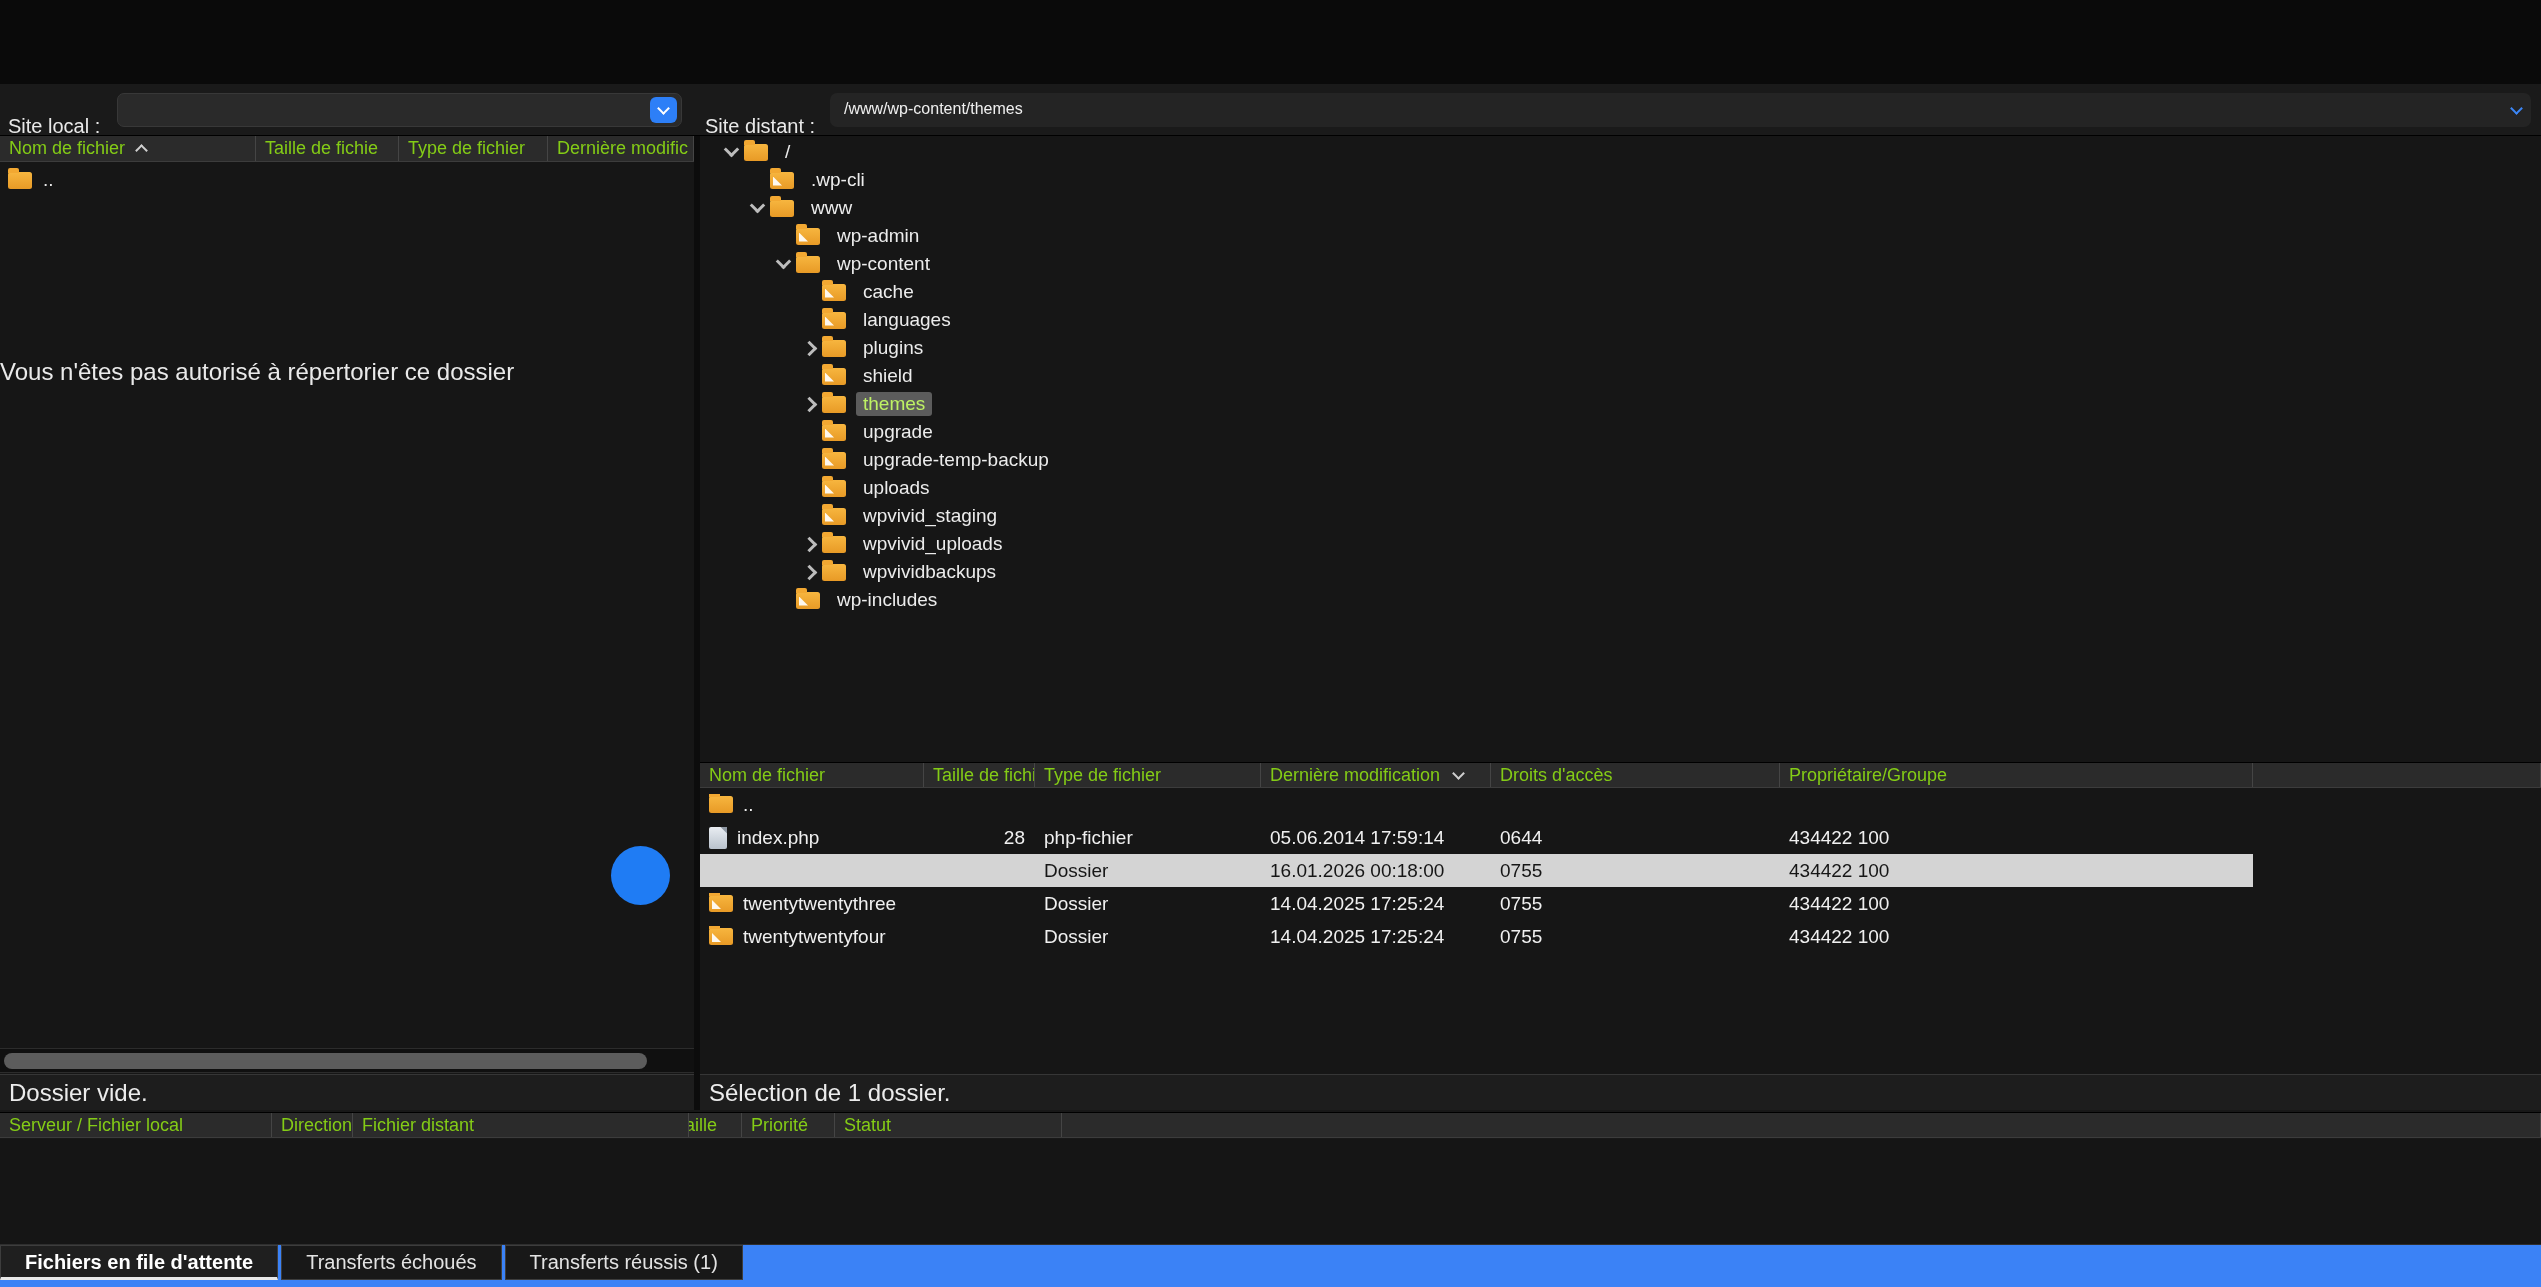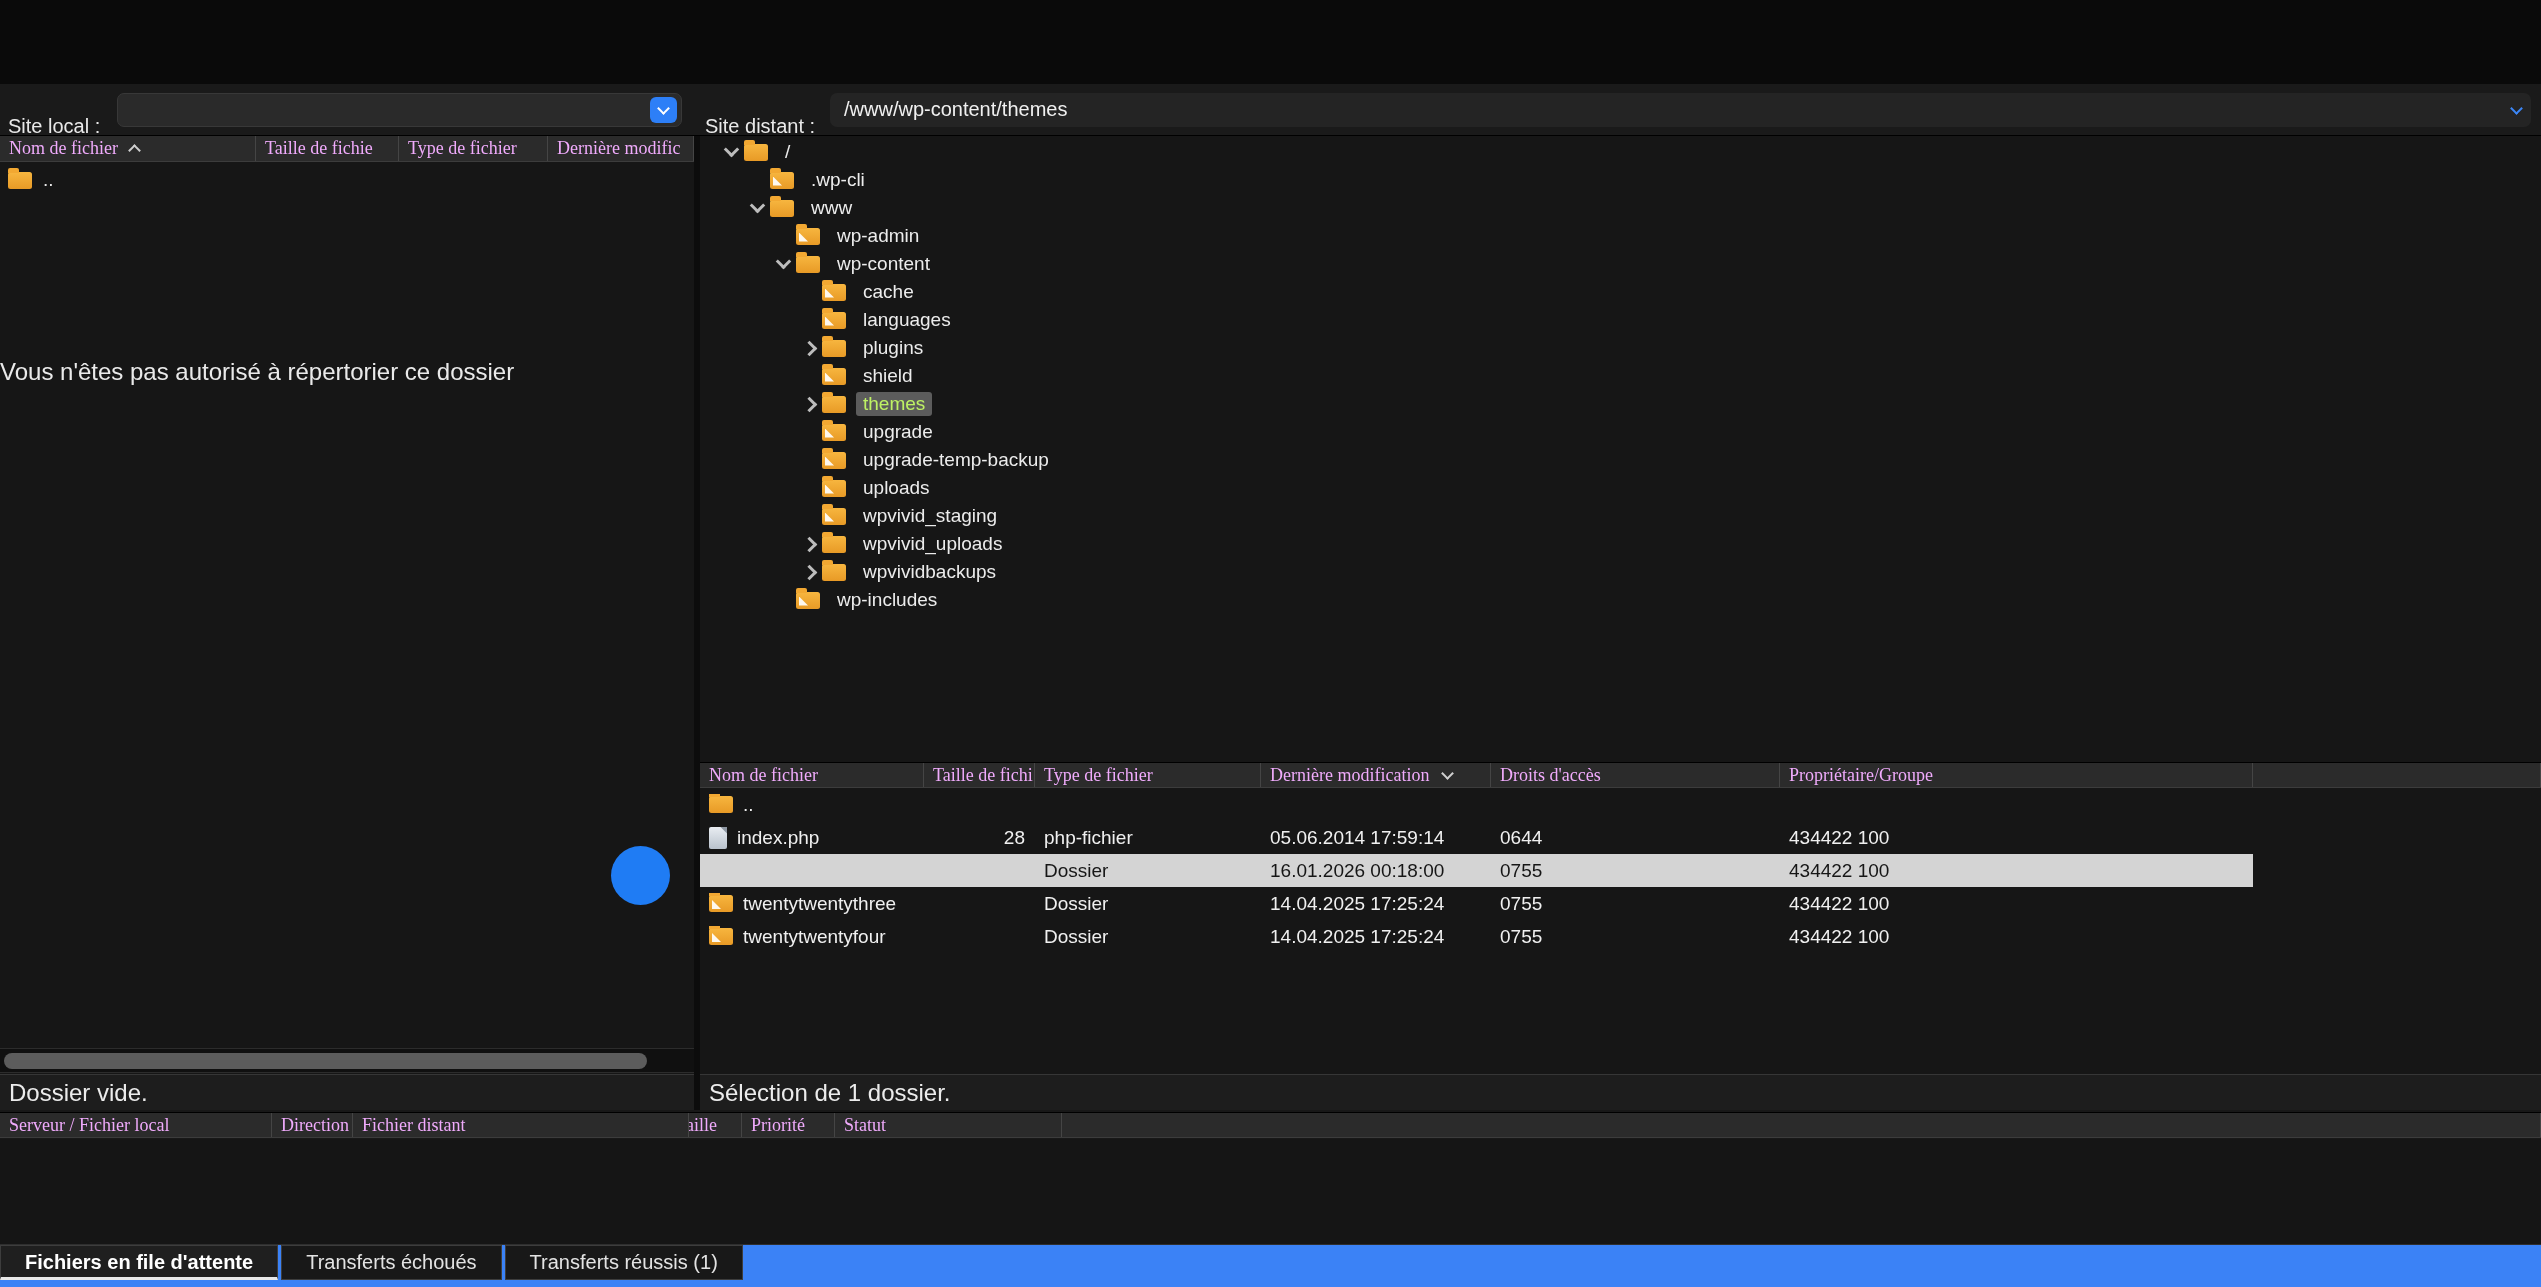--- a/index.html
+++ b/index.html
@@ -11,21 +11,21 @@
   .titlebar{position:absolute;top:0;left:0;right:0;height:84px;background:#0a0a0a;}
   .sitebar{position:absolute;top:84px;left:0;right:0;height:52px;background:#1a1a1a;border-bottom:1px solid #000;}
   .sb-label{position:absolute;top:16px;height:56px;line-height:52px;font-size:20px;color:#e9e9e9;white-space:nowrap;}
   .lab-local{left:8px;}
   .lab-remote{left:705px;}
   .combo-local{position:absolute;left:117px;top:9px;width:565px;height:34px;background:#2a2a2a;
                border:1px solid #383838;border-radius:7px;}
   .combo-btn{position:absolute;right:4px;top:3px;width:27px;height:26px;background:#2d7ff7;border-radius:6px;
              display:flex;align-items:center;justify-content:center;}
   .combo-remote{position:absolute;left:830px;top:9px;right:10px;height:34px;background:#242424;border-radius:7px;
-                font-size:20px;line-height:32px;color:#f0f0f0;padding-left:14px;white-space:nowrap;overflow:hidden;}
+                font-size:16px;line-height:32px;color:#f0f0f0;padding-left:14px;white-space:nowrap;overflow:hidden;}
   .remote-chev{position:absolute;right:10px;top:11px;}
 
   
   .chev{display:inline-block;width:11px;height:11px;border-right:3px solid #bdbdbd;border-bottom:3px solid #bdbdbd;}
   .chev.open{transform:rotate(45deg);margin-top:-5px;}
   .chev.closed{transform:rotate(-45deg);}
   .chev.white{width:9px;height:9px;border-width:2.5px;border-color:#fff;transform:rotate(45deg);margin-top:-4px;}
   .chev.blue{width:9px;height:9px;border-width:2.5px;border-color:#3b86f7;transform:rotate(45deg);}
   .caret-up{display:inline-block;width:9px;height:9px;border-left:2.5px solid #cfcfcf;border-top:2.5px solid #cfcfcf;
             transform:rotate(45deg);margin-left:12px;margin-top:4px;}
@@ -39,22 +39,22 @@
                background:#f2a832;border-radius:2px 2px 0 0;}
   .icon-folder.badged::after{content:"";position:absolute;left:3px;bottom:3px;width:9px;height:9px;background:#ffffff;
                clip-path:polygon(0 0,100% 100%,0 100%);opacity:.92;}
   .icon-file{position:relative;flex:0 0 18px;width:18px;height:22px;border-radius:2px;
              background:linear-gradient(180deg,#e9edf2 0%,#b9c2cc 100%);}
   .icon-file::before{content:"";position:absolute;top:0;right:0;width:7px;height:7px;background:#8f98a3;
              clip-path:polygon(0 0,100% 100%,100% 0);}
 
   
   .hdr{background:#2b2b2b;border-bottom:1px solid #3c3c3c;display:grid;}
-  .hcell{display:flex;align-items:center;font-size:18px;color:#f0abfc;padding-left:9px;
-         border-right:1px solid #454545;white-space:nowrap;overflow:hidden;font-family:Liberation Serif, serif;}
+  .hcell{display:flex;align-items:center;font-size:18px;color:#84cc16;padding-left:9px;
+         border-right:1px solid #454545;white-space:nowrap;overflow:hidden;}
   .hcell.right{justify-content:flex-end;padding-right:24px;}
 
   
   .left-panel{position:absolute;left:0;top:136px;width:694px;height:974px;background:#161616;}
   .lheader{position:absolute;top:0;left:0;right:0;height:26px;grid-template-columns:256px 143px 149px 1fr;}
   .uprow{position:absolute;top:30px;left:8px;display:flex;align-items:center;gap:11px;height:28px;
          font-size:19px;color:#e9e9e9;}
   .lmessage{position:absolute;top:222px;left:0;width:100%;font-size:24px;color:#eaeaea;}
   .hscroll{position:absolute;left:0;right:0;top:912px;height:25px;background:#101010;
            border-top:1px solid #2c2c2c;border-bottom:1px solid #2c2c2c;}

